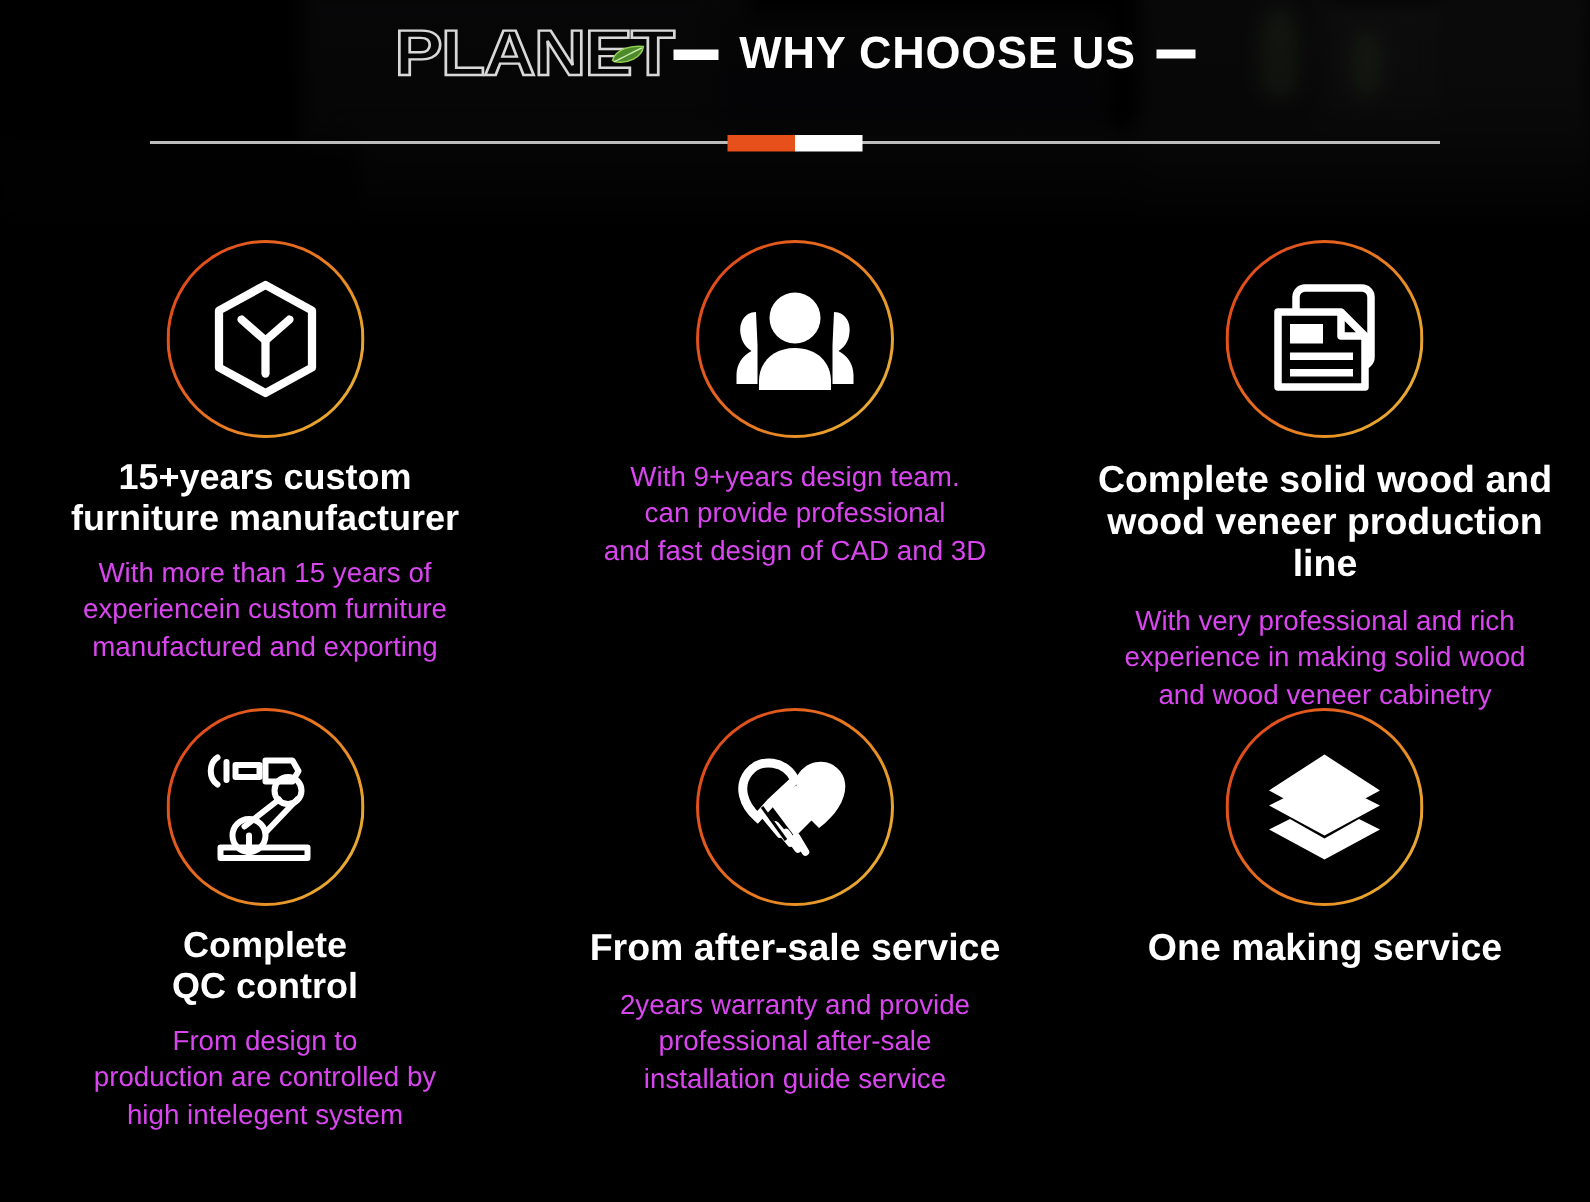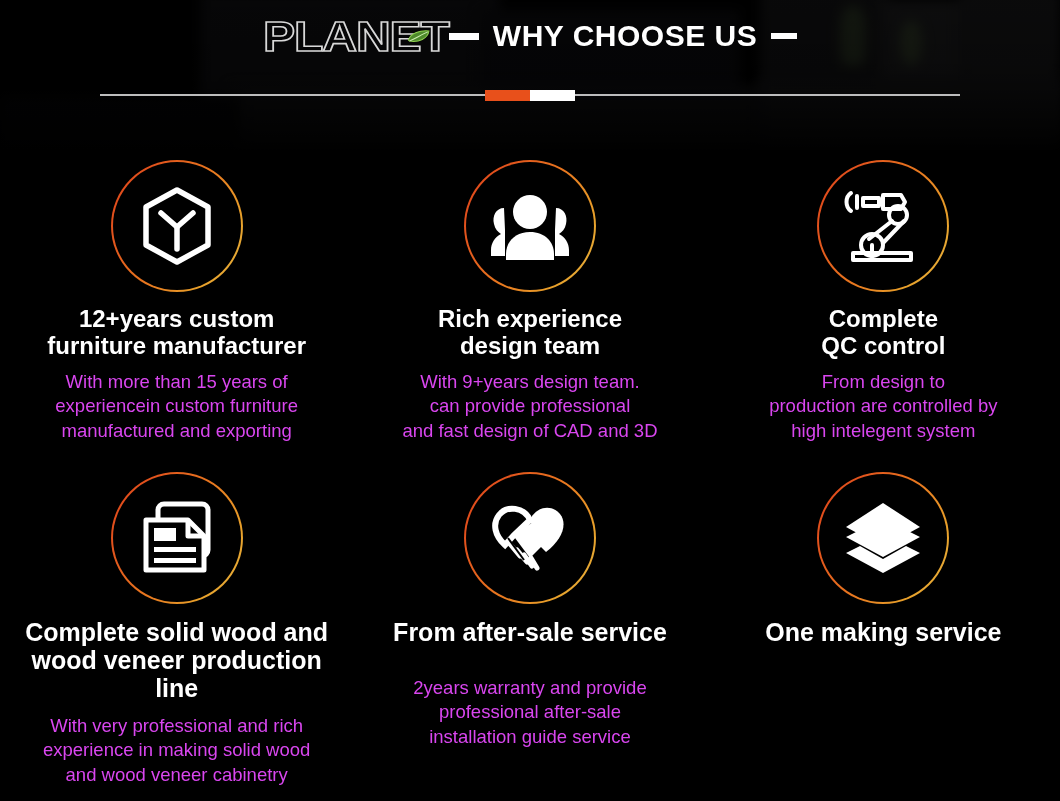--- a/index.html
+++ b/index.html
@@ -125,21 +125,21 @@
   .card-title.wide { font-size:23.5px; }
   .card-body {
     color:#d946ef;
     font-size:18.5px;
     line-height:1.32;
     text-align:center;
     white-space:pre-line;
   }
   .row2 .card-title { font-size:25px; margin-bottom:12px; }
   .row2 .card-body  { font-size:18.5px; }
-  .card.c5 .card-body { margin-top:18px; }
+  .card.c5 .card-body { }
 </style>
 </head>
 <body>
 
 <div class="page">
 
   <div class="bg-photo">
     <div class="blob b1"></div>
       <div class="blob b2"></div>
       <div class="blob b3"></div>
@@ -178,41 +178,57 @@
   <div class="grid">
 
     <div class="card c1">
       <div class="icon-ring">
         <svg width="74" height="80" viewBox="0 0 74 80">
           <path d="M37 4 L68 21 L68 59 L37 76 L6 59 L6 21 Z" fill="none" stroke="#fff" stroke-width="5.5" stroke-linejoin="round"></path>
           <path d="M21 27 L37 41 L53 27" fill="none" stroke="#fff" stroke-width="5.5" stroke-linecap="round" stroke-linejoin="round"></path>
           <path d="M37 41 L37 63" fill="none" stroke="#fff" stroke-width="5.5" stroke-linecap="round"></path>
         </svg>
       </div>
-      <div class="card-title">12+years custom
+      <div class="card-title">15+years custom
 furniture manufacturer</div>
       <div class="card-body">With more than 15 years of
 experiencein custom furniture
 manufactured and exporting</div>
     </div>
 
     <div class="card c2">
       <div class="icon-ring">
         <svg width="84" height="72" viewBox="0 0 84 72">
           <path d="M16 18 C8 18 4 26 6 34 C7 39 10 42 13 44 C7 47 3 53 3 60 L3 66 L17 66 L17 40 Z" fill="#fff"></path>
           <path d="M68 18 C76 18 80 26 78 34 C77 39 74 42 71 44 C77 47 81 53 81 60 L81 66 L67 66 L67 40 Z" fill="#fff"></path>
           <circle cx="42" cy="22" r="17" fill="#fff"></circle>
           <path d="M42 42 C27 42 18 52 18 64 L18 70 L66 70 L66 64 C66 52 57 42 42 42 Z" fill="#fff"></path>
         </svg>
       </div>
-      <div class="card-title">Rich experience
-design team</div>
       <div class="card-body">With 9+years design team.
 can provide professional
 and fast design of CAD and 3D</div>
+    </div>
+
+    <div class="card c4 row2">
+      <div class="icon-ring">
+        <svg width="78" height="76" viewBox="0 0 78 76">
+          <rect x="20" y="4" width="50" height="52" rx="6" fill="none" stroke="#fff" stroke-width="5"></rect>
+          <path d="M8 20 L50 20 L66 36 L66 70 L8 70 Z" fill="#000" stroke="#fff" stroke-width="5" stroke-linejoin="round"></path>
+          <path d="M50 20 L50 36 L66 36" fill="none" stroke="#fff" stroke-width="5" stroke-linejoin="round"></path>
+          <rect x="16" y="28" width="22" height="13" fill="#fff"></rect>
+          <rect x="16" y="47" width="42" height="5" fill="#fff"></rect>
+          <rect x="16" y="58" width="42" height="5" fill="#fff"></rect>
+        </svg>
+      </div>
+      <div class="card-title wide">Complete solid wood and
+wood veneer production line</div>
+      <div class="card-body">With very professional and rich
+experience in making solid wood
+and wood veneer cabinetry</div>
     </div>
 
     <div class="card c3">
       <div class="icon-ring">
         <svg width="80" height="78" viewBox="0 0 80 78">
           <g fill="none" stroke="#fff" stroke-width="4" stroke-linejoin="round" stroke-linecap="round">
             <path d="M8 6 C2 10 2 20 8 24"></path>
             <path d="M14 9 L14 21"></path>
             <rect x="20" y="11" width="16" height="8"></rect>
             <path d="M40 8 L58 8 L62 15 L58 22 L40 22 Z"></path>
@@ -225,38 +241,20 @@
           </g>
         </svg>
       </div>
       <div class="card-title">Complete
 QC control</div>
       <div class="card-body">From design to
 production are controlled by
 high intelegent system</div>
     </div>
 
-    <div class="card c4 row2">
-      <div class="icon-ring">
-        <svg width="78" height="76" viewBox="0 0 78 76">
-          <rect x="20" y="4" width="50" height="52" rx="6" fill="none" stroke="#fff" stroke-width="5"></rect>
-          <path d="M8 20 L50 20 L66 36 L66 70 L8 70 Z" fill="#000" stroke="#fff" stroke-width="5" stroke-linejoin="round"></path>
-          <path d="M50 20 L50 36 L66 36" fill="none" stroke="#fff" stroke-width="5" stroke-linejoin="round"></path>
-          <rect x="16" y="28" width="22" height="13" fill="#fff"></rect>
-          <rect x="16" y="47" width="42" height="5" fill="#fff"></rect>
-          <rect x="16" y="58" width="42" height="5" fill="#fff"></rect>
-        </svg>
-      </div>
-      <div class="card-title wide">Complete solid wood and
-wood veneer production line</div>
-      <div class="card-body">With very professional and rich
-experience in making solid wood
-and wood veneer cabinetry</div>
-    </div>
-
     <div class="card c5 row2">
       <div class="icon-ring">
         <svg width="80" height="76" viewBox="0 0 80 76">
           <path d="M40 20 C46 6 62 4 70 14 C78 24 72 40 56 52 L48 44 Z" fill="#fff"></path>
           <path d="M40 20 C34 7 17 5 9 15 C2 24 5 36 15 45 L24 35 Z" fill="none" stroke="#fff" stroke-width="6"></path>
           <path d="M22 34 L44 22 L58 40 L40 58 Z" fill="#fff"></path>
           <g stroke="#fff" stroke-width="5" stroke-linecap="round">
             <path d="M20 44 L30 56"></path>
             <path d="M27 50 L37 62"></path>
             <path d="M34 55 L42 66"></path>

